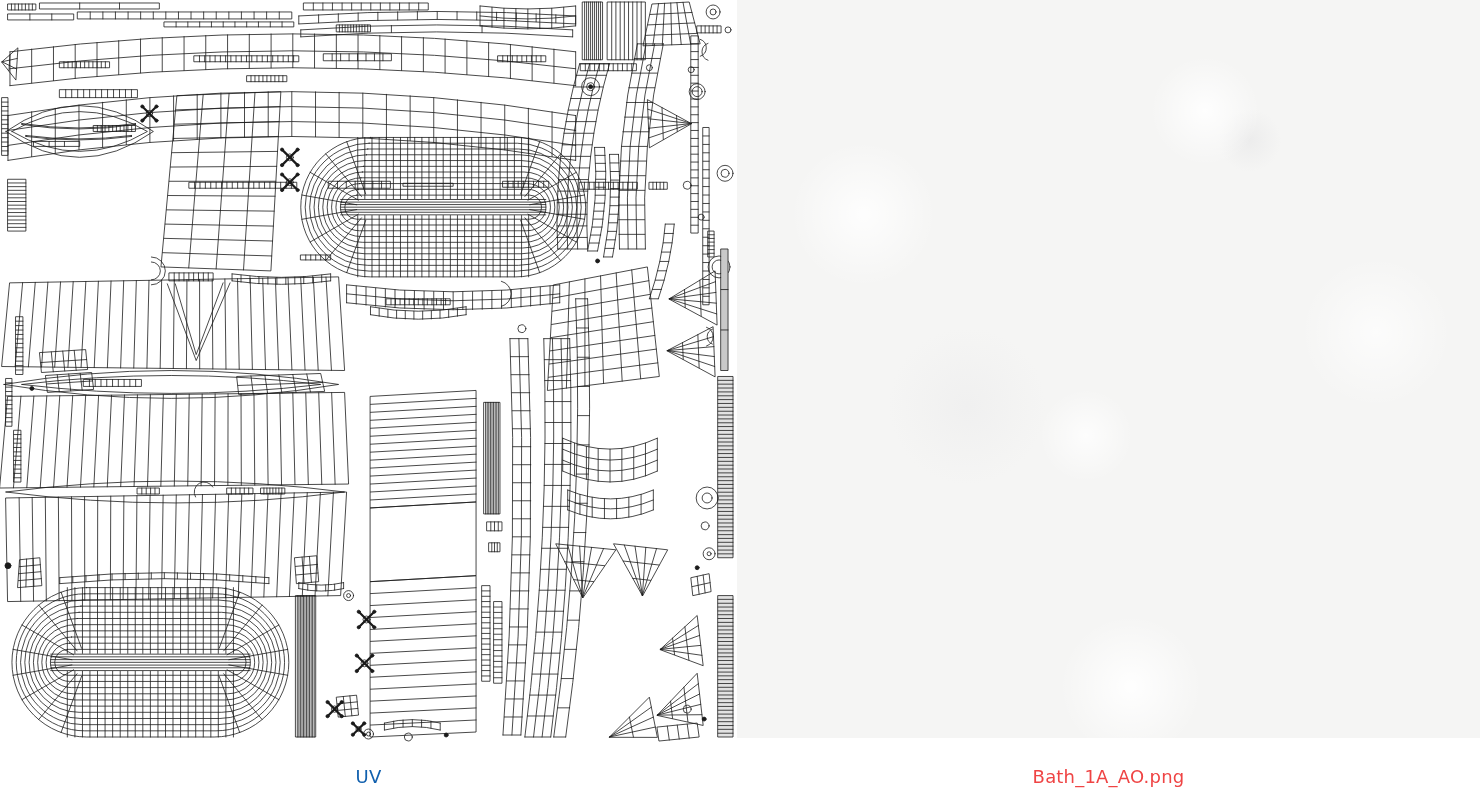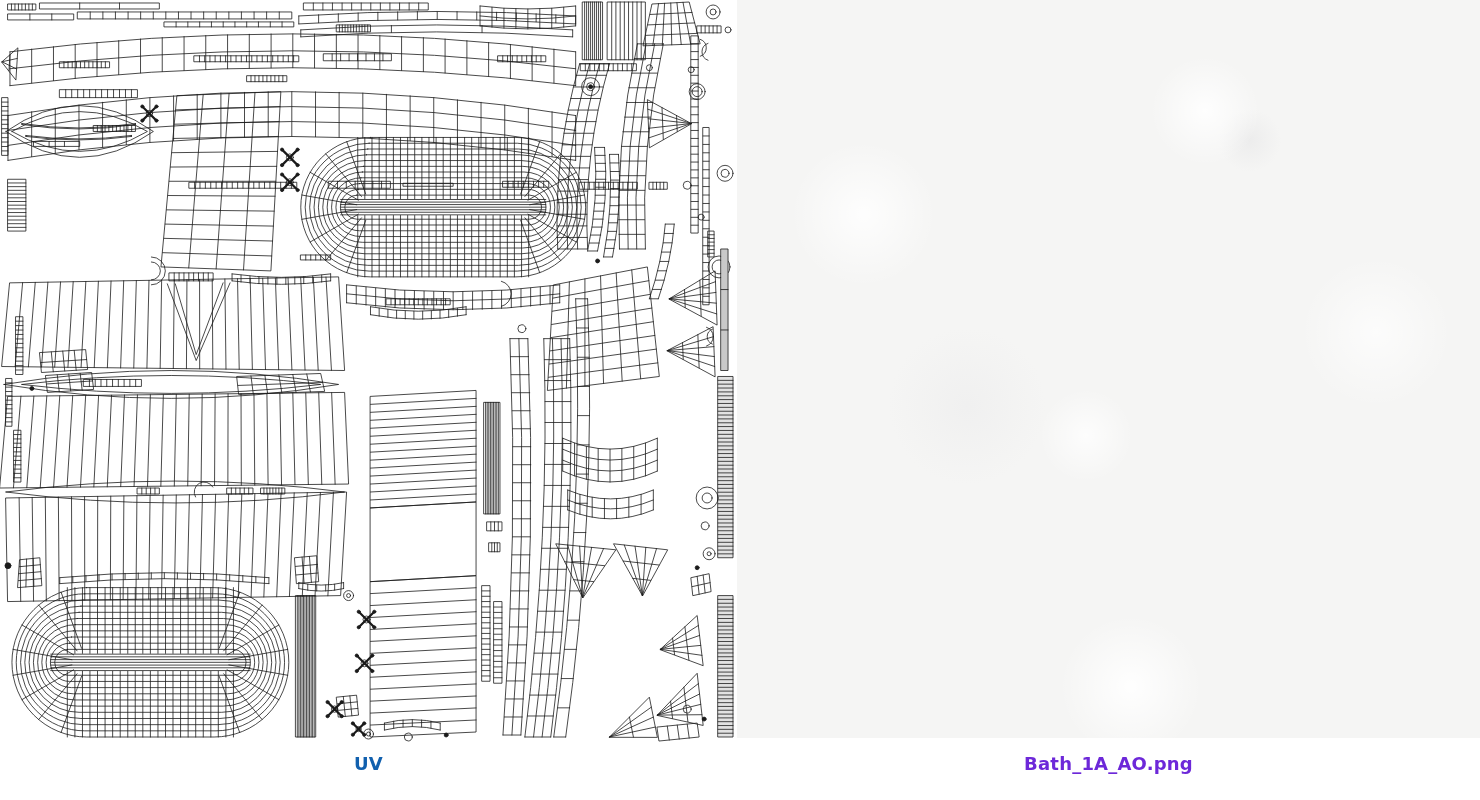--- a/index.html
+++ b/index.html
@@ -14,21 +14,21 @@
     background-color:#f5f5f4;
     background-image:
       radial-gradient(circle at 17% 29%, rgba(255,255,255,0.85) 0%, rgba(255,255,255,0) 9%),
       radial-gradient(circle at 63% 15%, rgba(255,255,255,0.9) 0%, rgba(255,255,255,0) 7%),
       radial-gradient(circle at 69% 19%, rgba(220,220,222,0.35) 0%, rgba(220,220,222,0) 4%),
       radial-gradient(circle at 47% 59%, rgba(255,255,255,0.8) 0%, rgba(255,255,255,0) 8%),
       radial-gradient(circle at 53% 93%, rgba(255,255,255,0.95) 0%, rgba(255,255,255,0) 9%),
       radial-gradient(circle at 31% 55%, rgba(228,228,230,0.3) 0%, rgba(228,228,230,0) 12%),
       radial-gradient(circle at 86% 45%, rgba(255,255,255,0.7) 0%, rgba(255,255,255,0) 10%);
   }
-  .caption{margin-top:15px;font-size:18px;font-weight:bold;letter-spacing:0.2px;}
+  .caption{margin-top:28px;font-size:18px;font-weight:normal;letter-spacing:0.2px;}
   svg.uvmap{display:block;width:737px;height:742px;}
 </style>
 </head>
 <body>
 
 <div class="wrap">
   <div class="col col-uv">
     <div class="img-area uv-area">
       <svg class="uvmap" viewBox="0 0 740 745">
           <g fill="none" stroke="#1b1b1b" stroke-width="0.8" stroke-linecap="round">
@@ -1493,15 +1493,15 @@
             <circle cx="410" cy="740" r="4"></circle>
             <circle cx="448" cy="738" r="2" fill="#1b1b1b"></circle>
             <circle cx="600" cy="262" r="2" fill="#1b1b1b"></circle>
           </g>
         </svg>
     </div>
     <div class="caption" style="color: rgb(17, 96, 174);">UV</div>
   </div>
   <div class="col col-ao">
     <div class="img-area ao-area"></div>
-    <div class="caption" style="color: #6d28d9;">Bath_1A_AO.png</div>
+    <div class="caption" style="color: #ef4444;">Bath_1A_AO.png</div>
   </div>
 </div>
 
 </body></html>

